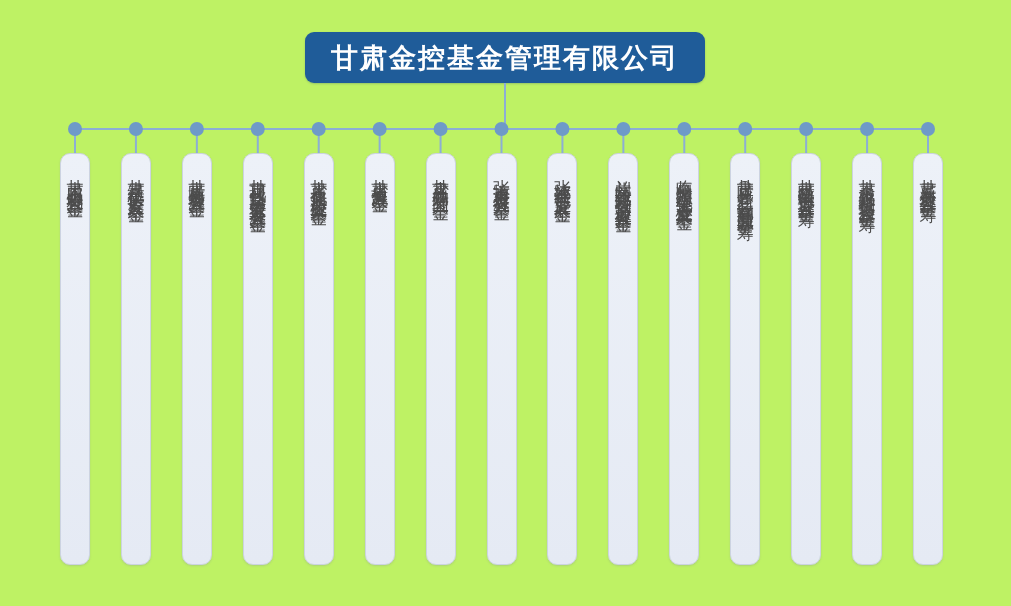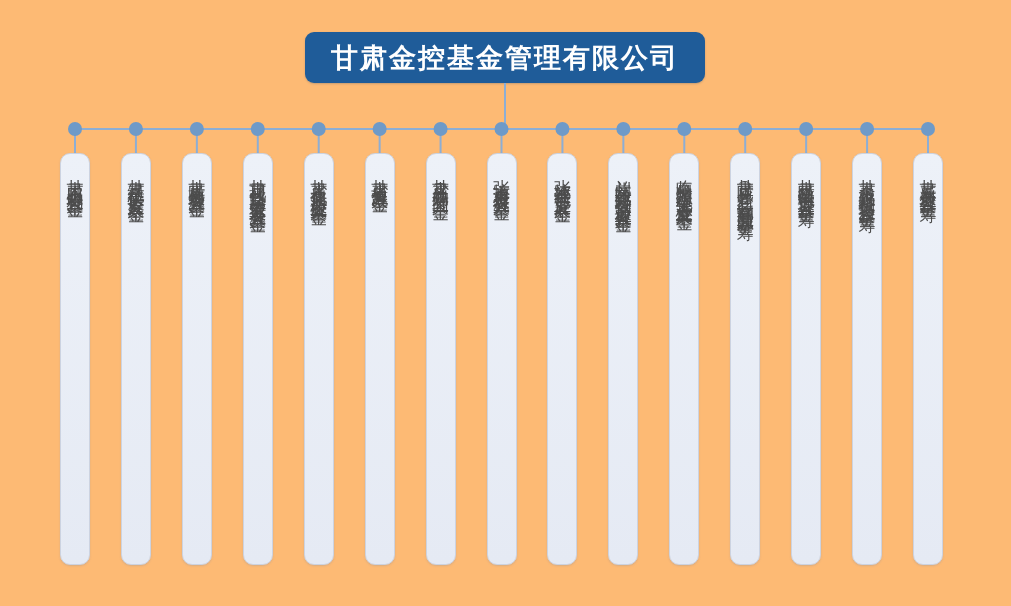--- a/index.html
+++ b/index.html
@@ -5,21 +5,21 @@
   html, body {
     margin: 0;
     padding: 0;
     background: #ffffff;
     font-family: "Liberation Sans", sans-serif;
   }
   .canvas {
     position: relative;
     width: 1011px;
     height: 606px;
-    background: #fdba74;
+    background: #bef264;
     overflow: hidden;
   }
   .root-node {
     position: absolute;
     left: 305px;
     top: 32px;
     width: 400px;
     height: 51px;
     background: var(--header-bg, #1F5C99);
     border-radius: 9px;

